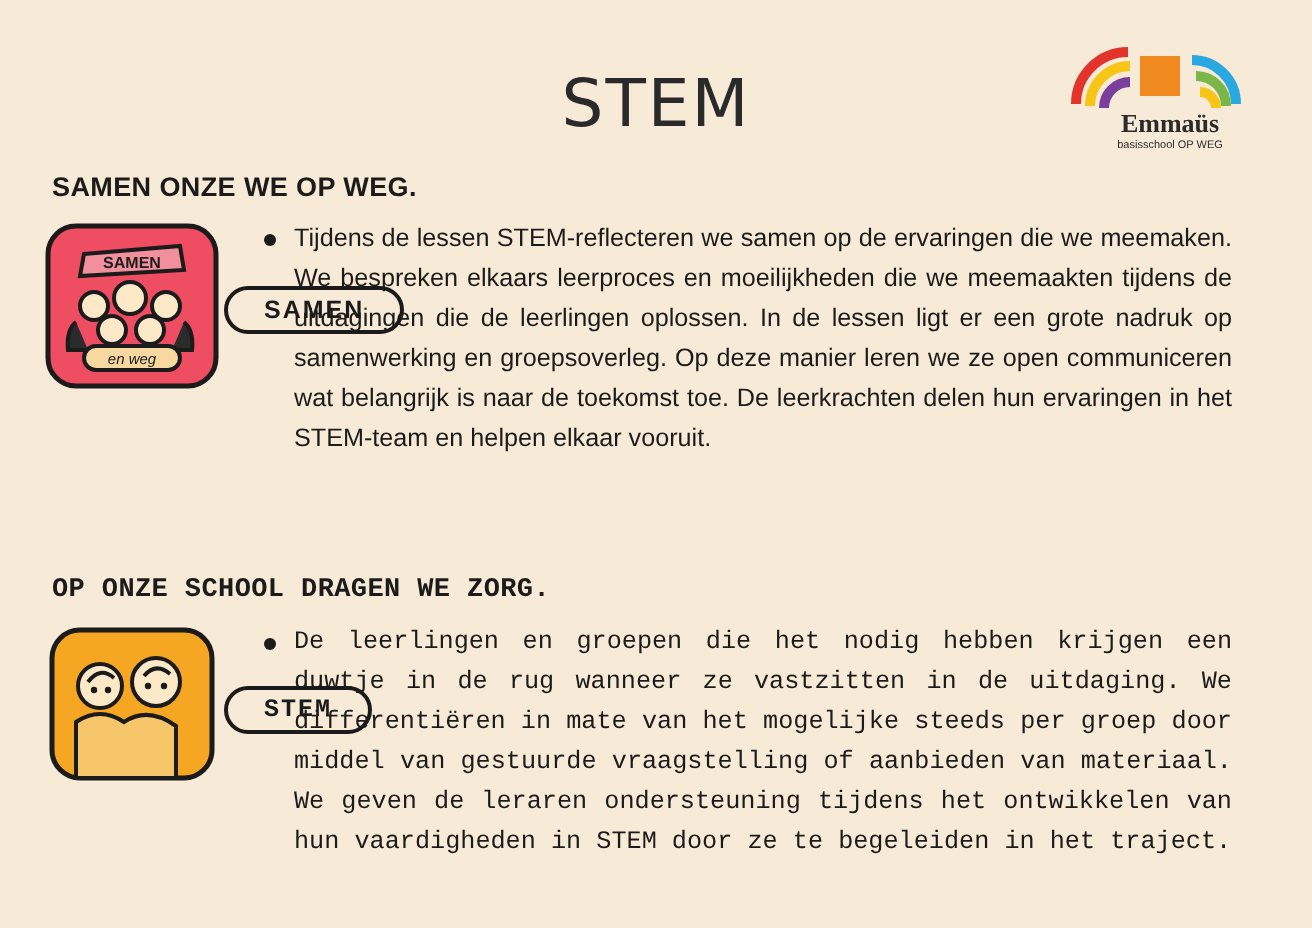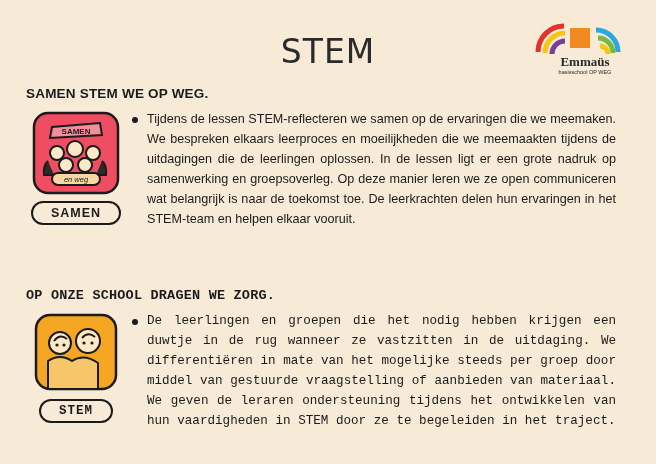--- a/index.html
+++ b/index.html
@@ -63,21 +63,21 @@
     display: flex;
     align-items: flex-start;
     margin-top: 8px;
   }
 
   .badge-wrap {
     width: 112px;
     min-width: 112px;
     margin-left: 20px;
     display: flex;
-    flex-direction: column;
+    flex-direction: row;
     align-items: center;
   }
   .badge-art {
     width: 92px;
     height: 88px;
     position: relative;
   }
   .badge-art.small {
     height: 84px;
   }
@@ -134,21 +134,21 @@
 
       <path d="M66 14 A22 22 0 0 1 88 36" fill="none" stroke="#2aa9e0" stroke-width="5"></path>
       <path d="M68 22 A15 15 0 0 1 83 37" fill="none" stroke="#7ab648" stroke-width="5"></path>
       <path d="M70 30 A8 8 0 0 1 78 38" fill="none" stroke="#f6c516" stroke-width="5"></path>
       <text x="55" y="50" text-anchor="middle" font-family="Liberation Serif, serif" font-size="13" font-weight="bold" fill="#2b2b2b">Emmaüs</text>
       <text x="55" y="58" text-anchor="middle" font-family="Liberation Sans, sans-serif" font-size="5.5" fill="#2b2b2b">basisschool OP WEG</text>
     </svg>
   </div>
 
   <div class="section" style="top:86px;">
-    <div class="section-heading">SAMEN STEM WE OP WEG.</div>
+    <div class="section-heading">SAMEN ONZE WE OP WEG.</div>
     <div class="section-body">
       <div class="badge-wrap">
         <div class="badge-art">
           <svg width="92" height="88" viewBox="0 0 92 88">
             <rect x="4" y="4" width="84" height="80" rx="14" fill="#ef4d61" stroke="#1b1b1b" stroke-width="2.5"></rect>
 
             <path d="M22 18 L70 14 L72 26 L20 29 Z" fill="#f28f9c" stroke="#1b1b1b" stroke-width="2"></path>
             <text x="46" y="25" text-anchor="middle" font-family="Liberation Sans, sans-serif" font-size="8" font-weight="bold" fill="#1b1b1b">SAMEN</text>
 
             <circle cx="27" cy="44" r="7" fill="#fde9c8" stroke="#1b1b1b" stroke-width="2"></circle>

